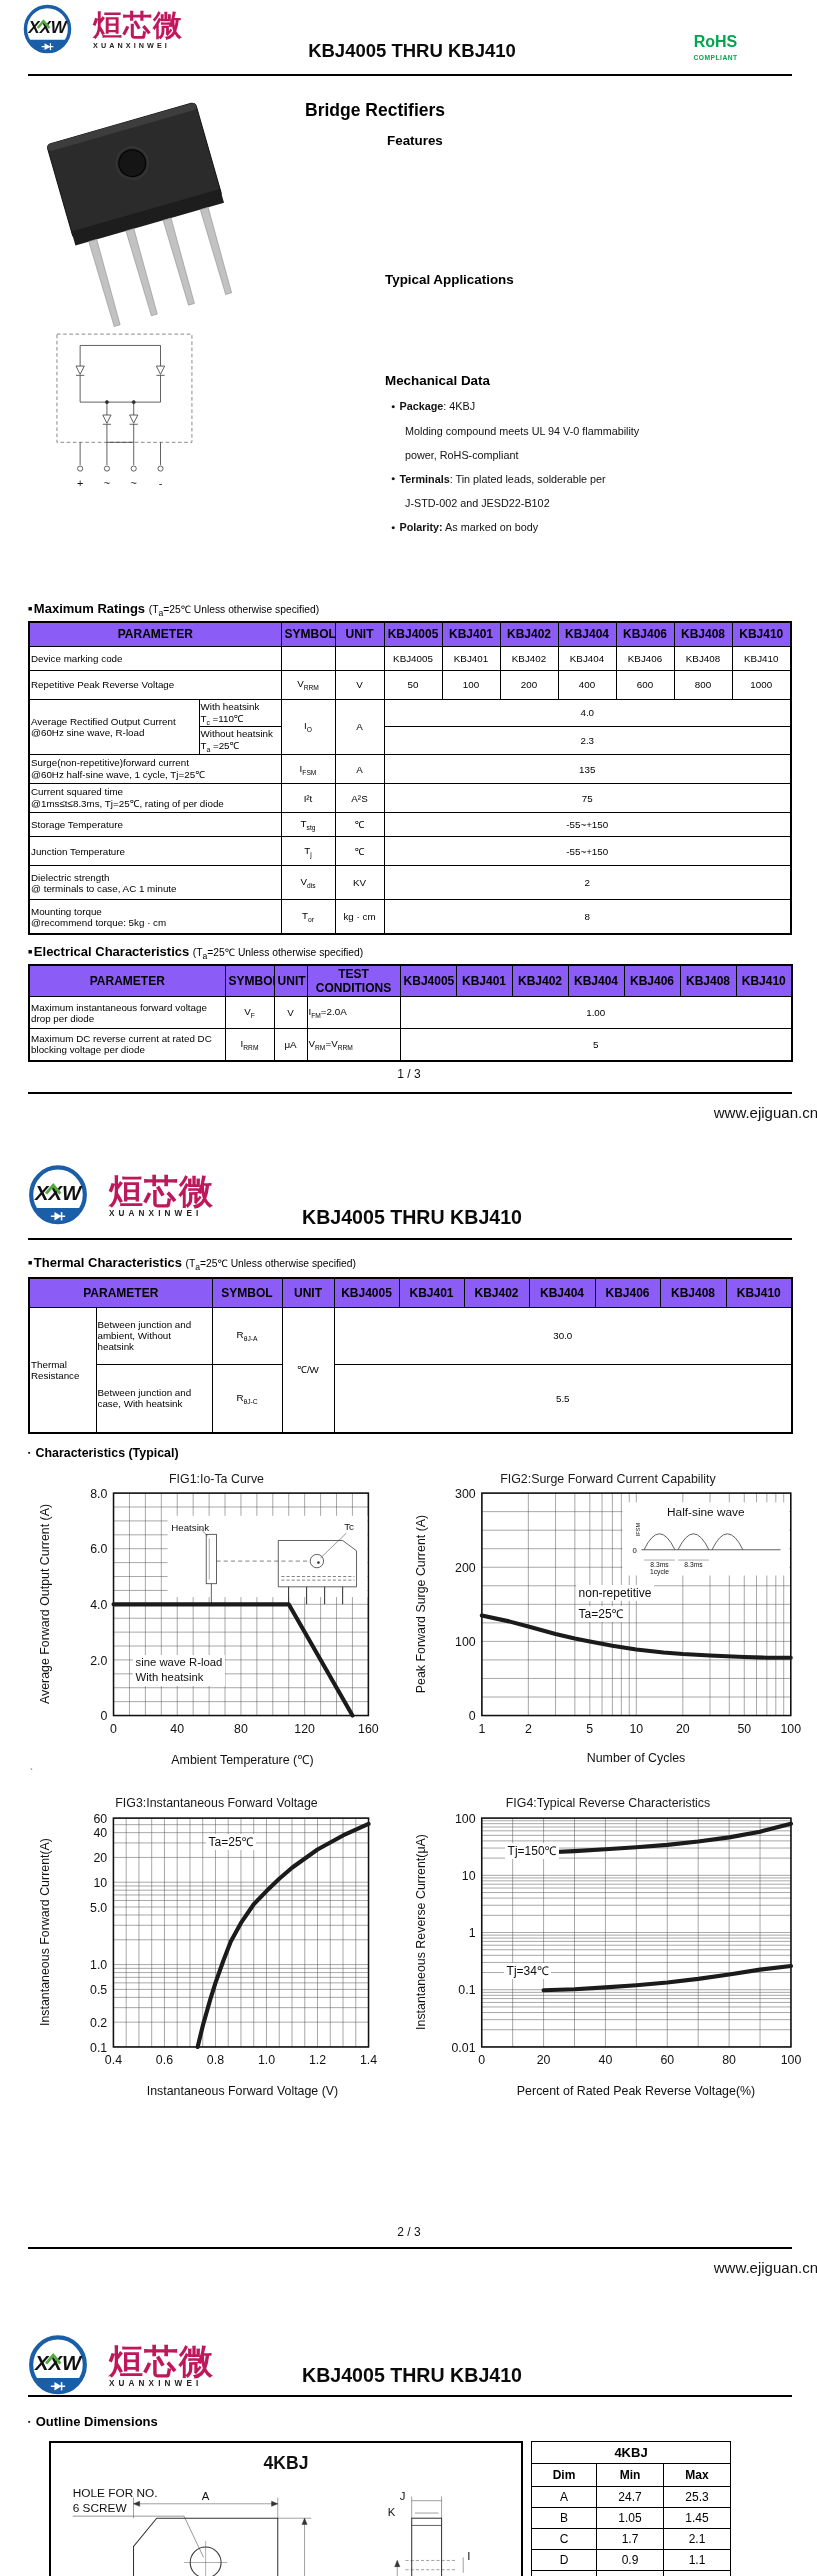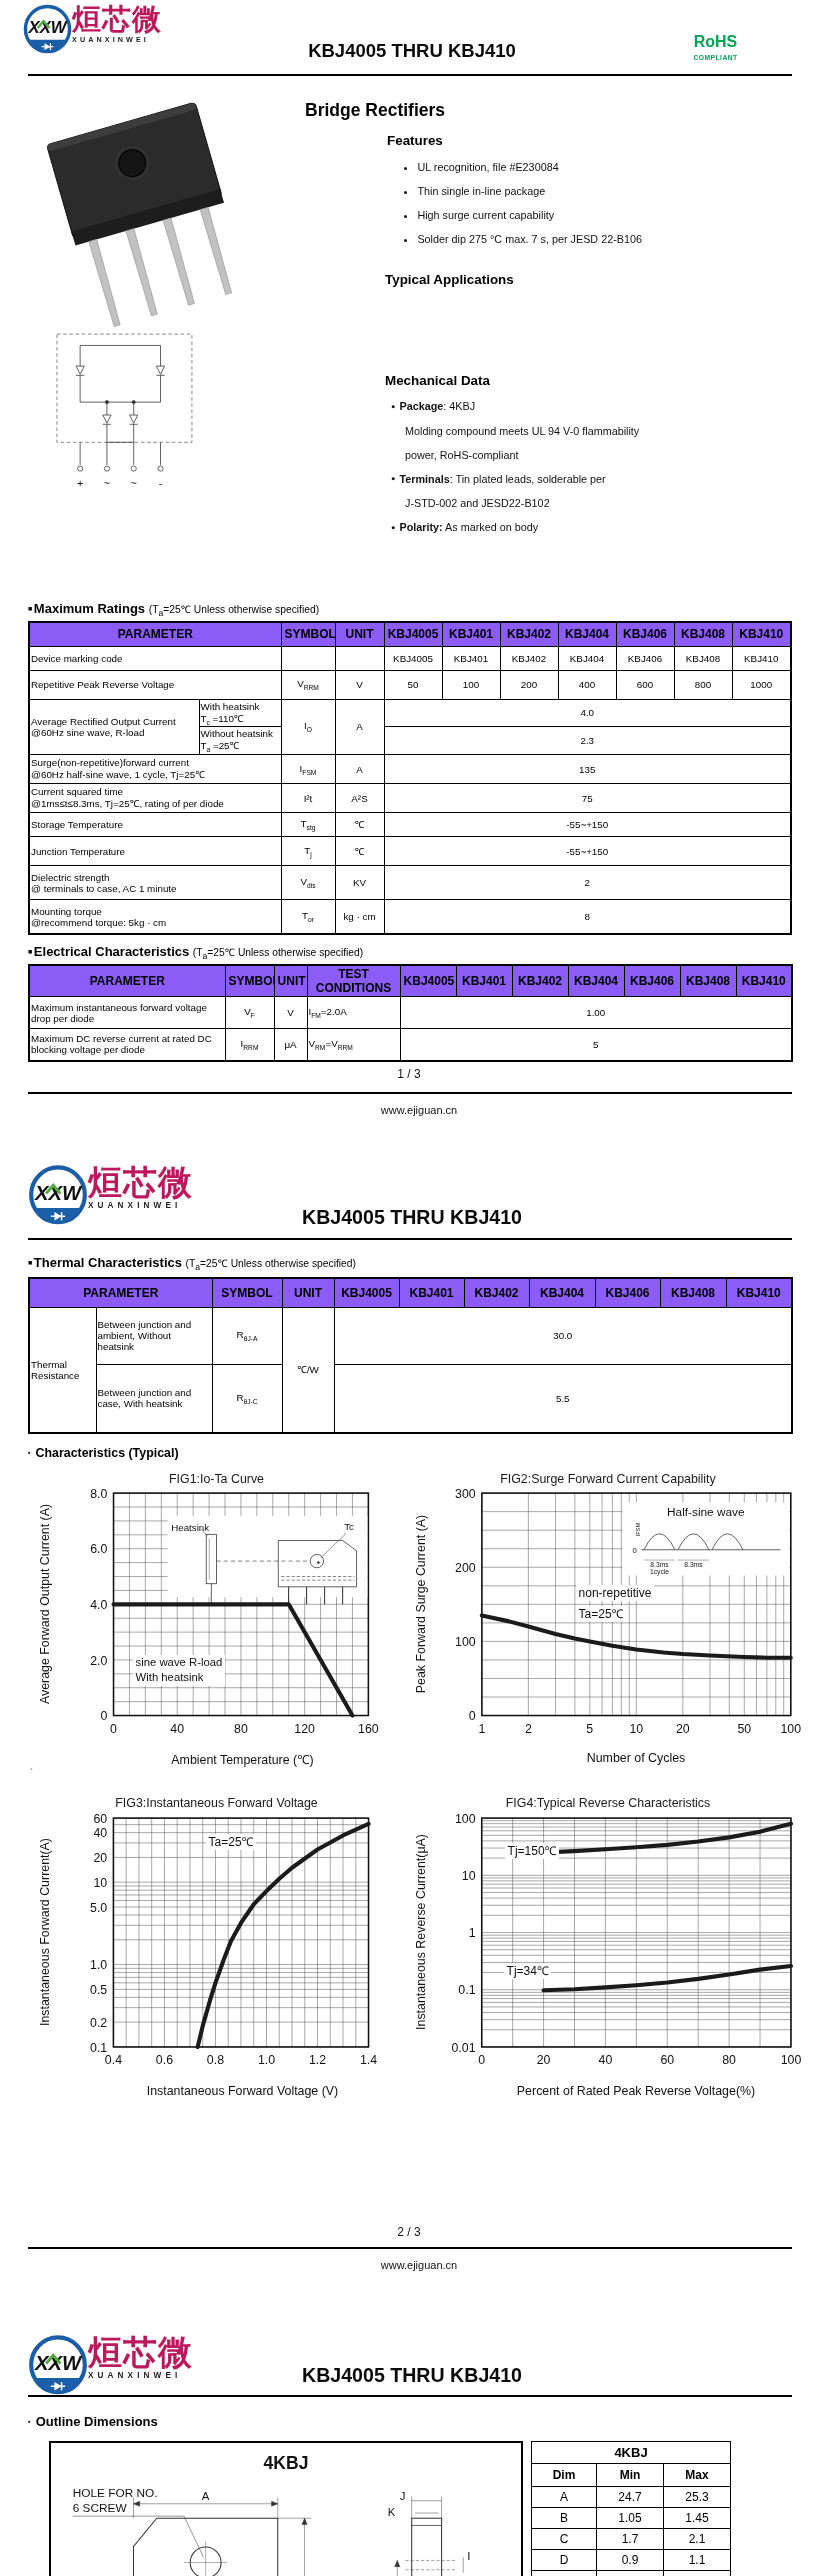--- a/index.html
+++ b/index.html
@@ -1,21 +1,21 @@
 <!DOCTYPE html>
 <html style="font-size:8.2px"><head>
 <meta charset="utf-8">
 <style>
   html,body{margin:0;padding:0;background:#fff;}
   body{font-family:"Liberation Sans",sans-serif;color:#000;}
   #page{position:relative;width:818px;height:3470px;background:#fff;overflow:hidden;}
   .abs{position:absolute;}
   .rule{position:absolute;background:#000;}
   
-  .logo{position:absolute;display:flex;align-items:flex-start;gap:0;}
+  .logo{position:absolute;display:flex;align-items:center;gap:21px;}
   .logo-text{display:flex;flex-direction:column;}
   .logo-cn{font-weight:bold;color:#be185d;line-height:1.05;letter-spacing:1px;}
   .logo-en{color:#222;font-weight:600;}
   .logo.sm .logo-cn{font-size:29px;}
   .logo.sm .logo-en{font-size:7.2px;letter-spacing:3.1px;}
   .logo.lg .logo-cn{font-size:34px;}
   .logo.lg .logo-en{font-size:8.2px;letter-spacing:4.1px;}
   .doc-title{position:absolute;text-align:center;font-weight:bold;color:#0a0a0a;}
   .rohs{position:absolute;text-align:center;}
   .rohs .r1{font-size:16px;font-weight:bold;color:#00a550;line-height:1;}
@@ -43,21 +43,21 @@
   table.dt sub{font-size:0.68em;}
   table.dims{position:absolute;border-collapse:collapse;table-layout:fixed;border:1.5px solid #000;}
   table.dims th,table.dims td{border:1px solid #000;text-align:center;vertical-align:middle;font-size:12px;padding:0 2.1px;}
   table.dims td{height:20px;}
   
   .ch-title{position:absolute;text-align:center;font-size:12.4px;color:#1a1a1a;font-weight:500;}
   .xlabel{position:absolute;text-align:center;font-size:12.4px;color:#111;}
   .vlabel{position:absolute;white-space:nowrap;font-size:12.4px;color:#111;transform:translate(-50%,-50%) rotate(-90deg);}
   .anno{position:absolute;background:#fff;font-size:12px;color:#0f0f0f;line-height:1.35;padding:0 2.6px;}
   .pageno{position:absolute;left:0;right:0;text-align:center;font-size:12px;color:#111;}
-  .site{position:absolute;left:0;right:0;text-align:center;font-size:11px;color:#111;padding-left:20px;}
+  .site{position:absolute;left:0;right:0;text-align:right;font-size:15px;color:#111;padding-left:20px;}
   svg text{fill:#111;}
 </style>
 </head>
 <body>
 
 <div id="page">
 
   <div class="logo sm" style="left:23px;top:4.1px;">
     <svg width="49" height="52" viewBox="0 0 100 104">
       <ellipse cx="50" cy="50" rx="45" ry="46" fill="none" stroke="#1b5ea8" stroke-width="7"></ellipse>
@@ -132,26 +132,20 @@
       <circle cx="216" cy="269" r="5" fill="#fff"></circle>
     </g>
     <text x="60" y="305" text-anchor="middle" font-size="21">+</text>
     <text x="112" y="305" text-anchor="middle" font-size="21">~</text>
     <text x="164" y="305" text-anchor="middle" font-size="21">~</text>
     <text x="216" y="305" text-anchor="middle" font-size="21">-</text>
   </svg>
 
   <div class="h1" style="left:305px;top:100px;">Bridge Rectifiers</div>
   <div class="h2" style="left:387px;top:133px;">Features</div>
-  <ul class="feat" style="left:405px;top:155px;">
-      <li>UL recognition, file #E230084</li>
-      <li>Thin single in-line package</li>
-      <li>High surge current capability</li>
-      <li>Solder dip 275 °C max. 7 s, per JESD 22-B106</li>
-    </ul>
   <div class="h2" style="left:385px;top:272px;">Typical  Applications</div>
   <div class="h2" style="left:385px;top:373px;">Mechanical Data</div>
   <div class="mech" style="left:391px;top:394px;">
     <div class="ln"><span class="dot">●</span><span class="b">Package</span><span>: 4KBJ</span></div>
     <div class="ln cont">Molding compound meets UL 94 V-0 flammability</div>
     <div class="ln cont">power, RoHS-compliant</div>
     <div class="ln"><span class="dot">●</span><span class="b">Terminals</span><span>: Tin plated leads, solderable per</span></div>
     <div class="ln cont">J-STD-002 and JESD22-B102</div>
     <div class="ln"><span class="dot">●</span><span class="b">Polarity:</span><span> As marked on body</span></div>
   </div>

